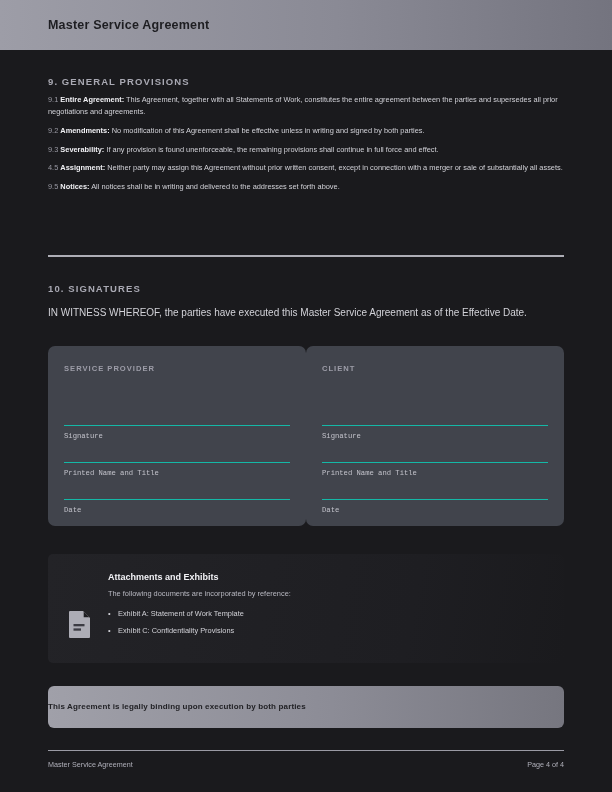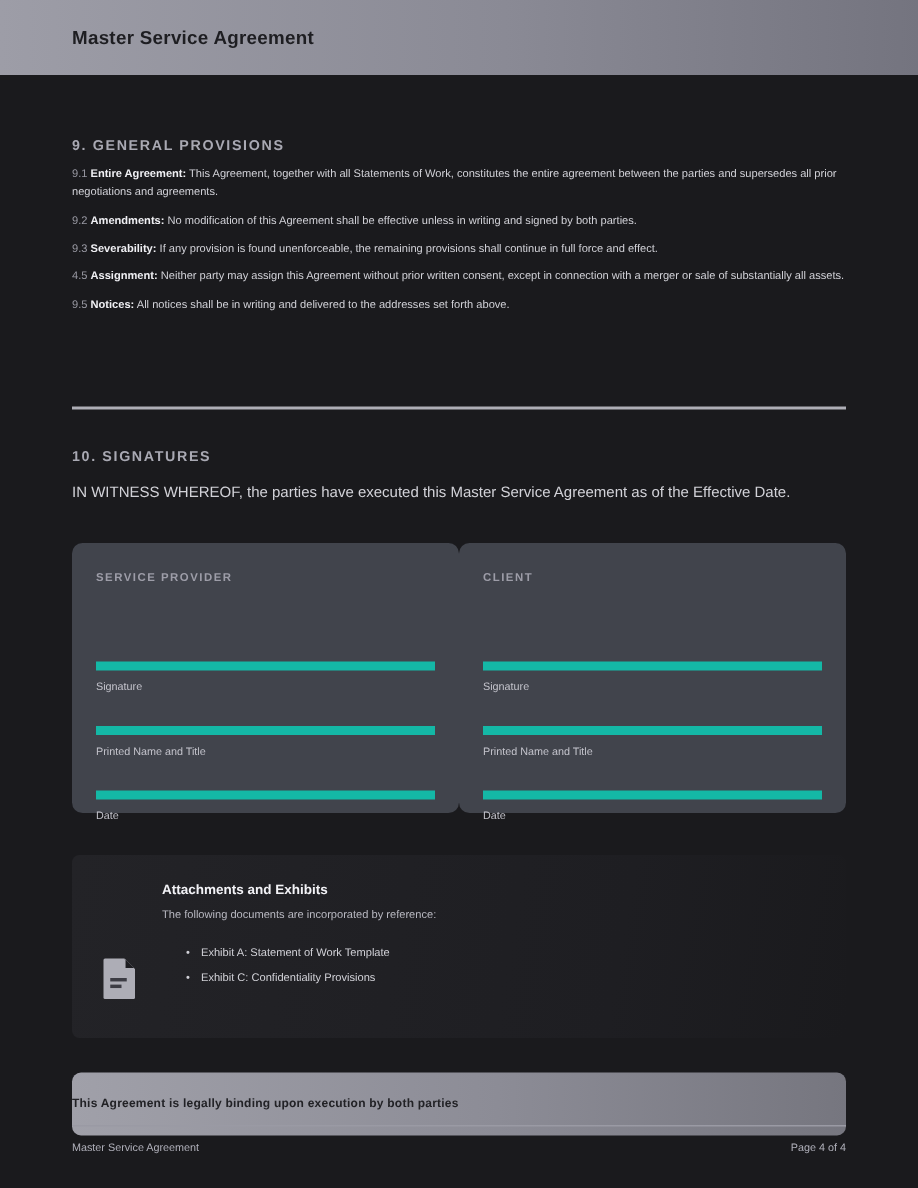--- a/index.html
+++ b/index.html
@@ -26,21 +26,21 @@
   }
   .doc-header-title {
     font-size: 12.5px;
     font-weight: bold;
     color: #1e1e22;
     letter-spacing: 0.2px;
   }
 
   
   .page-body {
-    padding: 16px 48px;
+    padding: 0 48px;
     box-sizing: border-box;
     position: relative;
     height: 742px;
   }
 
   .section-heading {
     font-size: 9.5px;
     font-weight: bold;
     color: #a9a9b3;
     letter-spacing: 1.1px;
@@ -94,23 +94,24 @@
   }
   .sig-card-title {
     font-size: 7.6px;
     font-weight: bold;
     letter-spacing: 1px;
     color: #9d9da8;
     text-transform: uppercase;
     margin-bottom: 52px;
   }
   .sig-field {
-    border-top: 6px solid #14b8a6;
+    border-top: 1px solid #14b8a6;
     padding-top: 6px;
     margin-bottom: 22px;
+    font-family: Liberation Mono, monospace;
   }
   .sig-field:last-child {
     margin-bottom: 0;
   }
   .sig-field-label {
     font-size: 7.2px;
     color: #c3c3cb;
   }
 
   
@@ -136,21 +137,21 @@
     color: #f2f2f6;
     margin: 0 0 7px 0;
   }
   .attach-sub {
     font-size: 7.4px;
     color: #b9b9c2;
     margin: 0 0 11px 0;
   }
   .attach-list {
     list-style: none;
-    margin: 16px;
+    margin: 0;
     padding: 0;
   }
   .attach-list li {
     font-size: 7.4px;
     color: #d2d2d8;
     margin-bottom: 8px;
     padding-left: 10px;
     position: relative;
   }
   .attach-list li:before {

